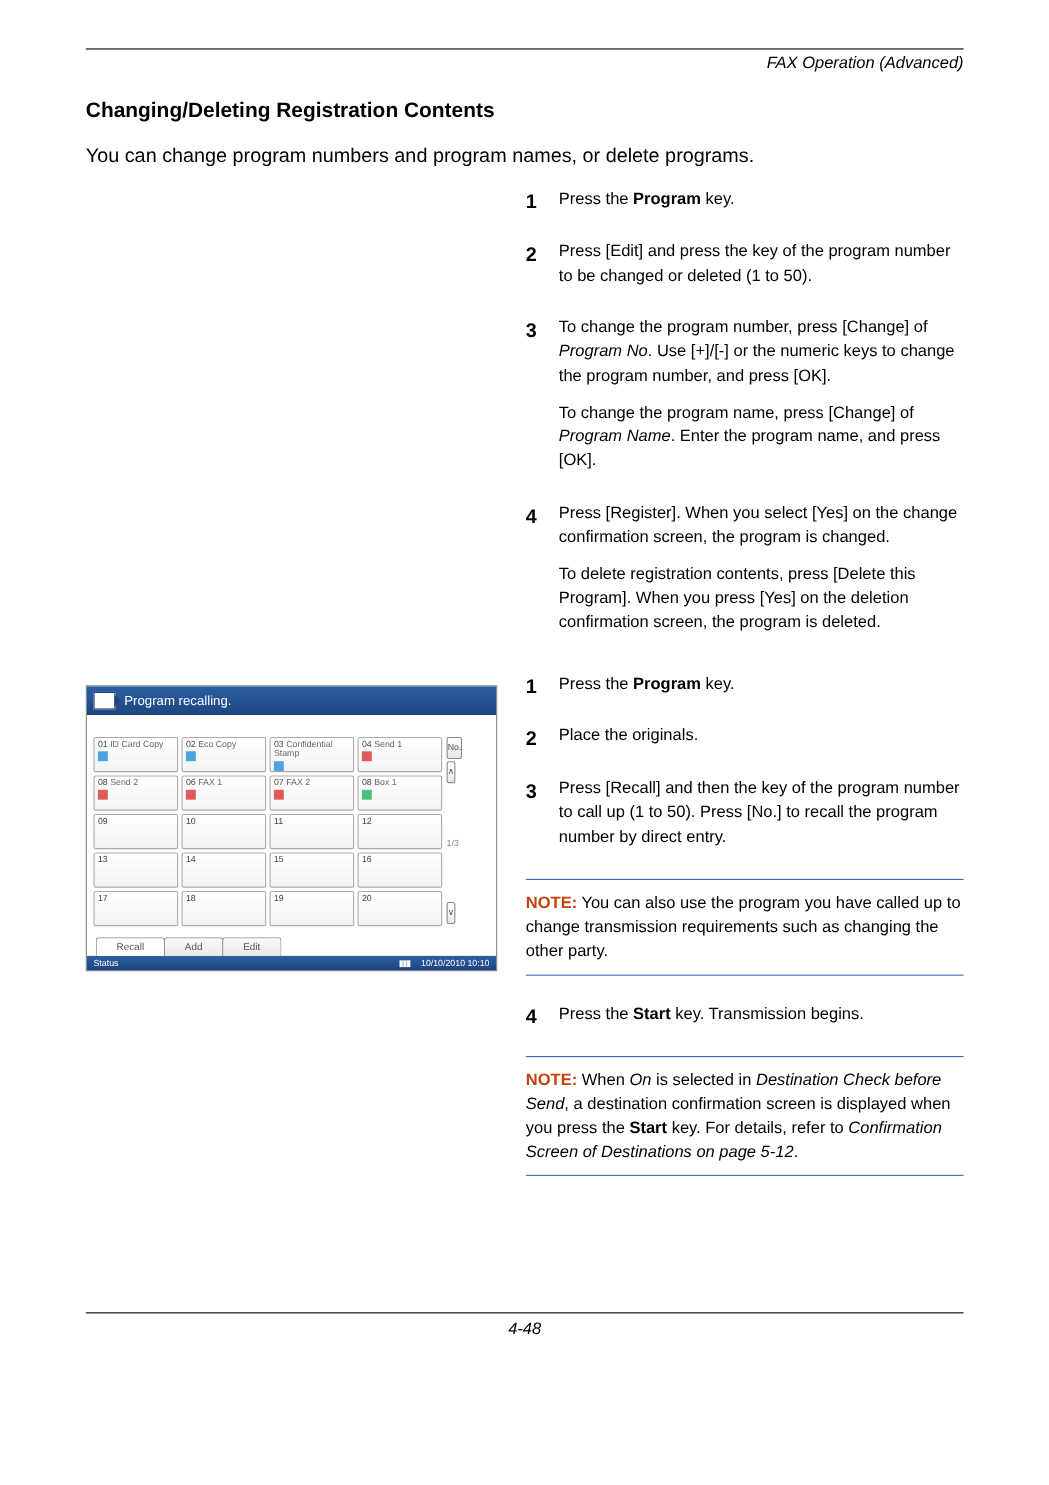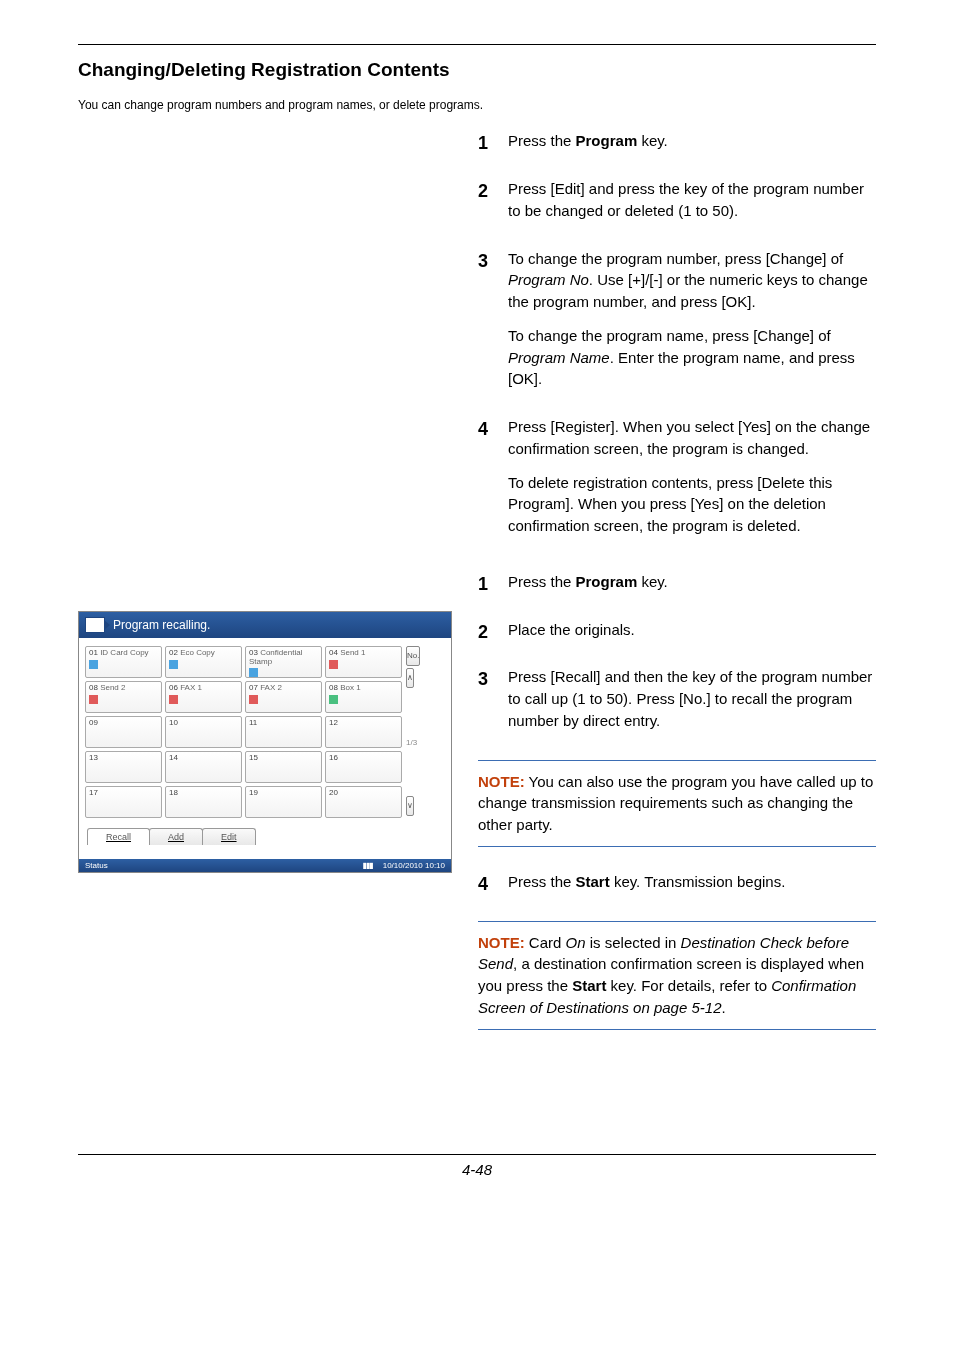--- a/index.html
+++ b/index.html
@@ -20,21 +20,21 @@
     font-style: italic;
     font-size: 15px;
     margin-bottom: 24px;
   }
   h2.section {
     font-size: 19px;
     font-weight: bold;
     margin: 14px 0 16px 0;
   }
   p.body {
-    font-size: 12px;
+    font-size: 18px;
     line-height: 1.45;
     margin: 0 0 16px 0;
   }
   .steps-col { margin-left: 400px; }
   .step {
     display: flex;
     align-items: flex-start;
     margin: 8px 0 14px 0;
     font-size: 15px;
     line-height: 1.45;
@@ -72,21 +72,21 @@
     border-top: 1px solid #000;
     padding-top: 6px;
     margin-top: 100px;
   }
 
   
   .screenshot {
     width: 372px;
     border: 1px solid #888;
     font-size: 9px;
-    margin-top: 48px;
+    margin-top: 20px;
     background: #fff;
   }
   .shot-title {
     background: linear-gradient(#2d5fa3, #1e4580);
     color: #fff;
     padding: 5px 6px;
     display: flex;
     align-items: center;
     font-size: 12px;
   }
@@ -98,21 +98,21 @@
     position: relative;
   }
   .shot-title-icon::after {
     content: "";
     position: absolute;
     left: 100%; top: 2px;
     border-left: 6px solid #1e4580;
     border-top: 5px solid transparent;
     border-bottom: 5px solid transparent;
   }
-  .shot-body { padding: 8px 6px 4px 6px; display: flex; }
+  .shot-body { padding: 20px 6px 4px 6px; display: flex; }
   .grid { display: grid; grid-template-columns: repeat(4, 77px); grid-auto-rows: 32px; gap: 3px; }
   .cell {
     border: 1px solid #aaa;
     border-radius: 2px;
     padding: 2px 3px;
     background: linear-gradient(#fff,#f3f3f3);
     font-size: 8px;
     line-height: 1.1;
     color: #666;
     box-sizing: border-box;
@@ -129,21 +129,21 @@
     border: 1px solid #888;
     border-radius: 2px;
     background: linear-gradient(#fff,#e8e8e8);
     height: 18px;
     font-size: 8px;
     display: flex; align-items: center; justify-content: center;
     margin-bottom: 2px;
     color: #555;
   }
   .side-spacer { flex: 1; display:flex; align-items:center; justify-content:center; font-size:8px; color:#888;}
-  .shot-tabs { display:flex; padding: 6px 8px 14px 8px; gap:0;text-decoration:underline; }
+  .shot-tabs { display:flex; padding: 6px 8px 0 8px; gap:0; }
   .tab {
     border:1px solid #999; border-bottom:none;
     border-radius: 3px 3px 0 0;
     padding: 3px 18px;
     font-size: 9px;
     background: linear-gradient(#fafafa,#e8e8e8);
     color:#555;
     position: relative;
     margin-right: -1px;
   }
@@ -157,20 +157,21 @@
     justify-content: space-between;
     align-items: center;
   }
   .status-icons { letter-spacing: -1px; }
 </style>
 </head>
 <body>
 
 <div class="page">
   <div class="top-rule"></div>
+  <div class="running-head">FAX Operation (Advanced)</div>
 
   <h2 class="section">Changing/Deleting Registration Contents</h2>
   <p class="body">You can change program numbers and program names, or delete programs.</p>
 
   <div class="steps-col">
     <div class="step">
         <div class="step-num">1</div>
       <div class="step-text">
           <p><span>Press the </span><b>Program</b><span> key.</span></p>
         </div>
@@ -276,19 +277,19 @@
       </div>
 
       <div class="step">
           <div class="step-num">4</div>
         <div class="step-text">
             <p><span>Press the </span><b>Start</b><span> key. Transmission begins.</span></p>
           </div>
         </div>
 
       <div class="note-box">
-        <span class="note-label">NOTE:</span><span> Card </span><i>On</i><span> is selected in </span><i>Destination Check before Send</i><span>, a destination confirmation screen is displayed when you press the </span><b>Start</b><span> key. For details, refer to </span><i>Confirmation Screen of Destinations on page 5-12</i><span>.</span>
+        <span class="note-label">NOTE:</span><span> When </span><i>On</i><span> is selected in </span><i>Destination Check before Send</i><span>, a destination confirmation screen is displayed when you press the </span><b>Start</b><span> key. For details, refer to </span><i>Confirmation Screen of Destinations on page 5-12</i><span>.</span>
       </div>
     </div>
   </div>
 
   <div class="footer">4-48</div>
 </div>
 
 </body></html>

